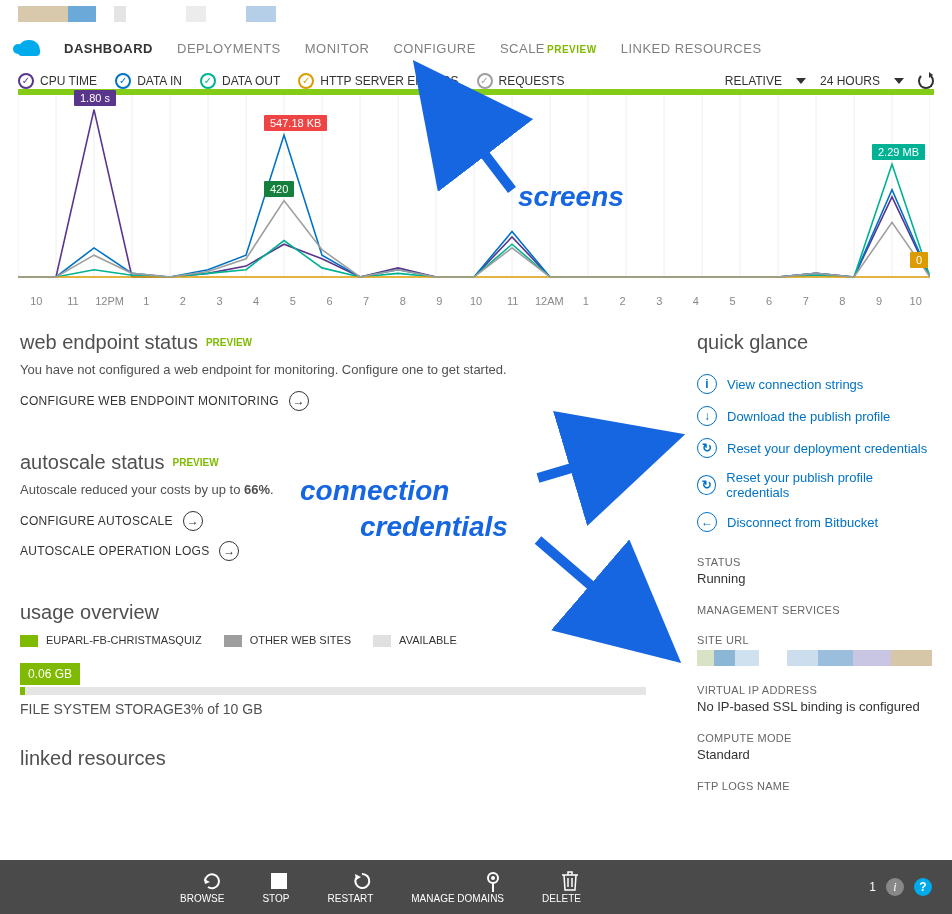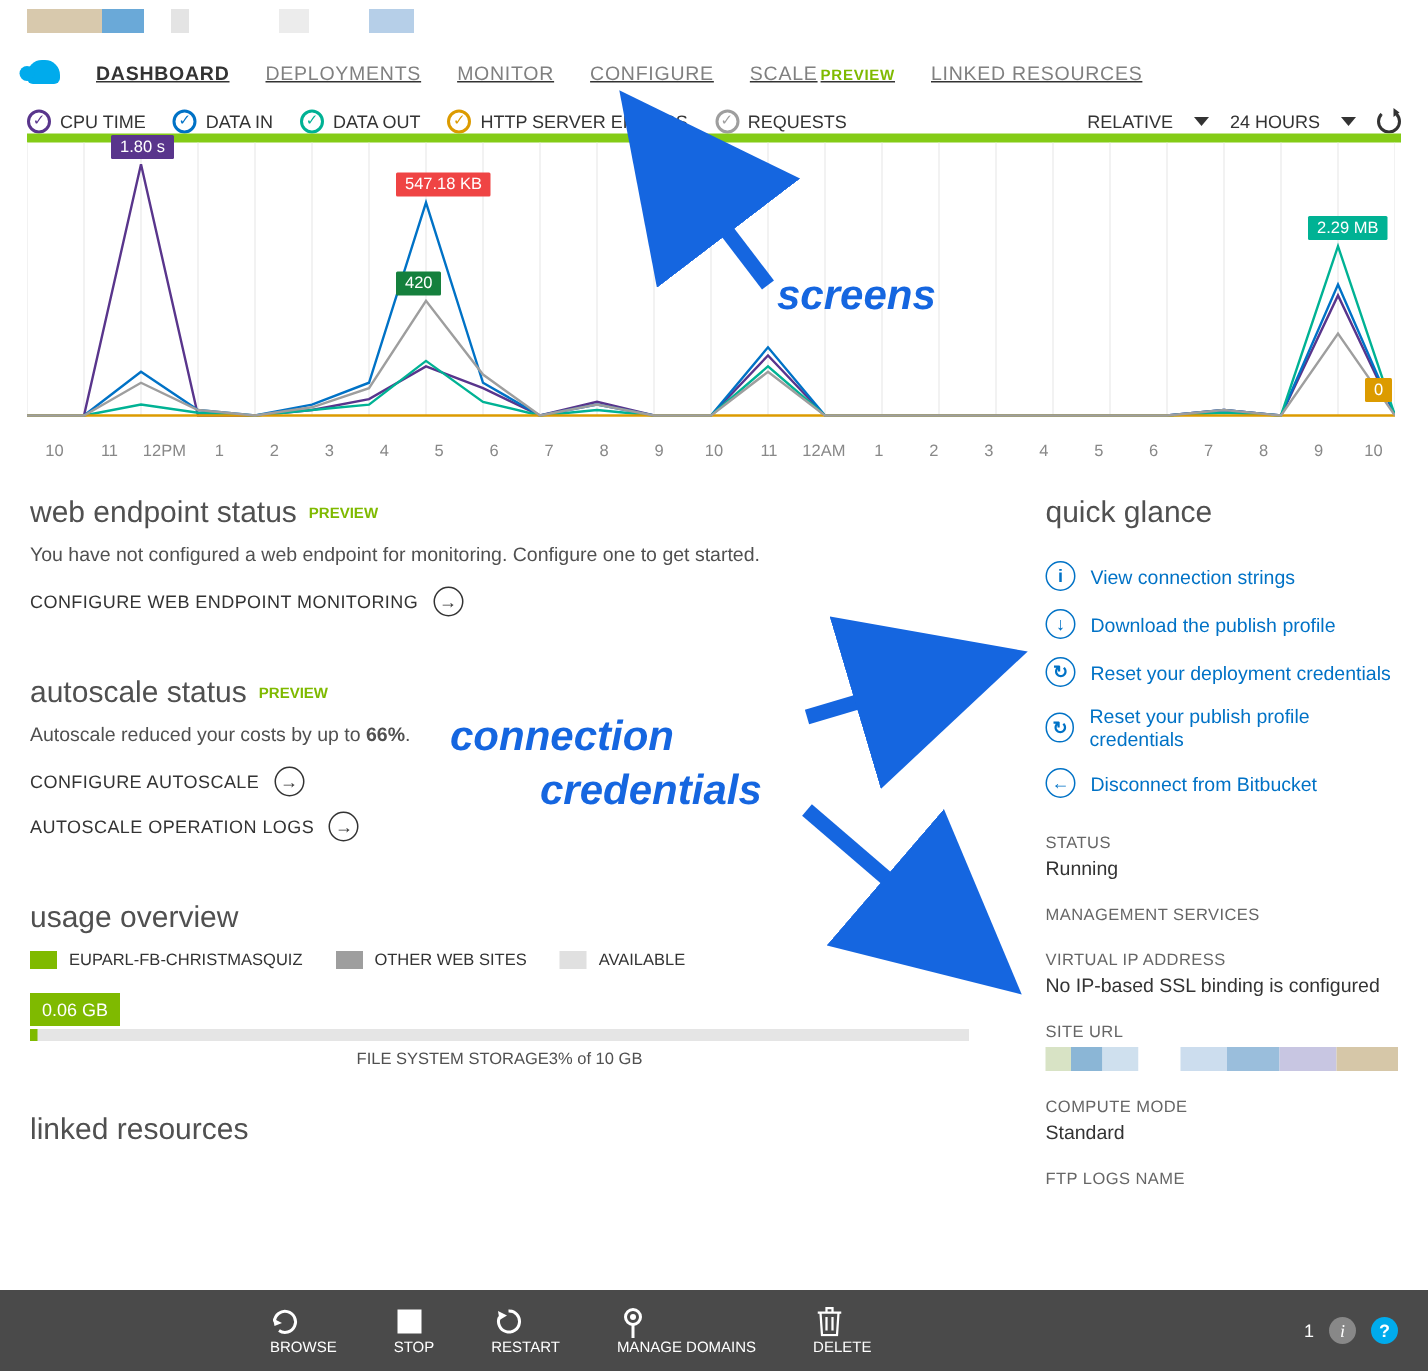--- a/index.html
+++ b/index.html
@@ -36,35 +36,35 @@
   h2.section .preview-tag{font-size:10px;font-weight:600;color:#7fba00}
   .para{color:#505050;font-size:13px;margin-bottom:14px}
   .link-row{display:flex;align-items:center;gap:10px;color:#333;font-size:12px;margin-bottom:10px;cursor:pointer;letter-spacing:.3px}
   .circ-arrow{width:20px;height:20px;border:1.5px solid #333;border-radius:50%;display:flex;align-items:center;justify-content:center;font-size:12px}
   .legend{display:flex;gap:22px;align-items:center;margin:10px 0 16px}
   .legend .sw{width:18px;height:12px;display:inline-block;margin-right:8px;vertical-align:middle}
   .legend span{font-size:11px;color:#333}
   .usage-badge{display:inline-block;background:#7fba00;color:#fff;padding:4px 8px;font-size:12px}
   .usage-bar{height:8px;background:#e5e5e5;margin-top:2px;position:relative}
   .usage-bar .fill{position:absolute;left:0;top:0;bottom:0;width:5px;background:#7fba00}
-  .usage-caption{display:flex;justify-content:center;font-size:11px;color:#505050;margin-top:6px}
+  .usage-caption{display:flex;justify-content:flex-start;font-size:14px;color:#505050;margin-top:6px}
   .right h2.section{margin-bottom:14px}
   .qg-link{display:flex;align-items:center;gap:10px;padding:6px 0;font-size:13px}
   .qg-icon{width:20px;height:20px;border:1.5px solid #0072c6;border-radius:50%;color:#0072c6;display:flex;align-items:center;justify-content:center;font-size:12px;font-weight:bold}
   .qg-link a{color:#0072c6;cursor:pointer}
   .kv{margin-top:18px}
   .kv .k{font-size:11px;color:#666;letter-spacing:.3px}
   .kv .v{font-size:13px;color:#333;margin-top:3px}
   .kv .v a{color:#0072c6;cursor:pointer}
   .site-bar{height:16px;display:flex;margin-top:4px}
   .site-bar span{height:16px}
   .gap{height:30px}
   .footer{position:fixed;bottom:0;left:0;width:952px;height:54px;background:#4a4a4a;display:flex;align-items:center;gap:38px;padding:0 20px;color:#fff}
   .footer .actions{display:flex;gap:38px;margin-left:160px}
-  .fbtn{display:flex;flex-direction:column;align-items:flex-start;gap:2px;cursor:pointer;font-size:10px}
+  .fbtn{display:flex;flex-direction:column;align-items:flex-end;gap:2px;cursor:pointer;font-size:10px}
   .fico{width:22px;height:20px;display:flex;align-items:center;justify-content:center}
   .footer-right{margin-left:auto;display:flex;align-items:center;gap:10px}
   .info-badge{width:18px;height:18px;border-radius:50%;background:#888;color:#fff;font-style:italic;display:flex;align-items:center;justify-content:center;font-size:12px;font-family:serif}
   .q-badge{width:18px;height:18px;border-radius:50%;background:#00abec;color:#fff;display:flex;align-items:center;justify-content:center;font-size:12px;font-weight:bold}
   svg.overlay{position:absolute;top:0;left:0;pointer-events:none}
   .anno-text{fill:#1566e0;font-size:28px;font-weight:700;font-style:italic}
 </style>
 </head>
 <body>
 
@@ -74,21 +74,21 @@
     <span style="width:18px;background:#fff"></span>
     <span style="width:12px;background:#e4e4e4"></span>
     <span style="width:60px;background:#fff"></span>
     <span style="width:20px;background:#ececec"></span>
     <span style="width:40px;background:#fff"></span>
     <span style="width:30px;background:#b6cfe8"></span>
 </div>
 
 <div class="tabs">
   <div class="cloud"></div>
-  <div id="tabs-host" style="display: flex; gap: 24px; text-decoration: underline;">
+  <div id="tabs-host" style="display: flex; gap: 24px;">
       <div class="tab active">DASHBOARD</div>
       <div class="tab">DEPLOYMENTS</div>
       <div class="tab">MONITOR</div>
       <div class="tab">CONFIGURE</div>
       <div class="tab">SCALE<span class="preview-inline">PREVIEW</span></div>
       <div class="tab">LINKED RESOURCES</div>
     </div>
 </div>
 
 <div class="metrics-row">
@@ -269,35 +269,35 @@
       </div>
     <div id="qg-kv">
         <div class="kv">
           <div class="k">STATUS</div>
           <div class="v">Running</div>
         </div>
         <div class="kv">
           <div class="k">MANAGEMENT SERVICES</div>
         </div>
         <div class="kv">
-          <div class="k">VIRTUAL IP ADDRESS</div>
-          <div class="v">No IP-based SSL binding is configured</div>
-        </div>
-        <div class="kv">
           <div class="k">SITE URL</div>
           <div class="site-bar">
             <span style="background: rgb(216, 227, 197); width: 20px;"></span>
             <span style="background: rgb(139, 182, 214); width: 24px;"></span>
             <span style="background: rgb(207, 224, 238); width: 28px;"></span>
             <span style="background: rgb(255, 255, 255); width: 32px;"></span>
             <span style="background: rgb(204, 221, 238); width: 36px;"></span>
             <span style="background: rgb(154, 190, 220); width: 40px;"></span>
             <span style="background: rgb(200, 198, 226); width: 44px;"></span>
             <span style="background: rgb(214, 199, 168); width: 48px;"></span>
           </div>
+        </div>
+        <div class="kv">
+          <div class="k">VIRTUAL IP ADDRESS</div>
+          <div class="v">No IP-based SSL binding is configured</div>
         </div>
         <div class="kv">
           <div class="k">COMPUTE MODE</div>
           <div class="v">Standard</div>
         </div>
         <div class="kv">
           <div class="k">FTP LOGS NAME</div>
         </div>
       </div>
   </div>

